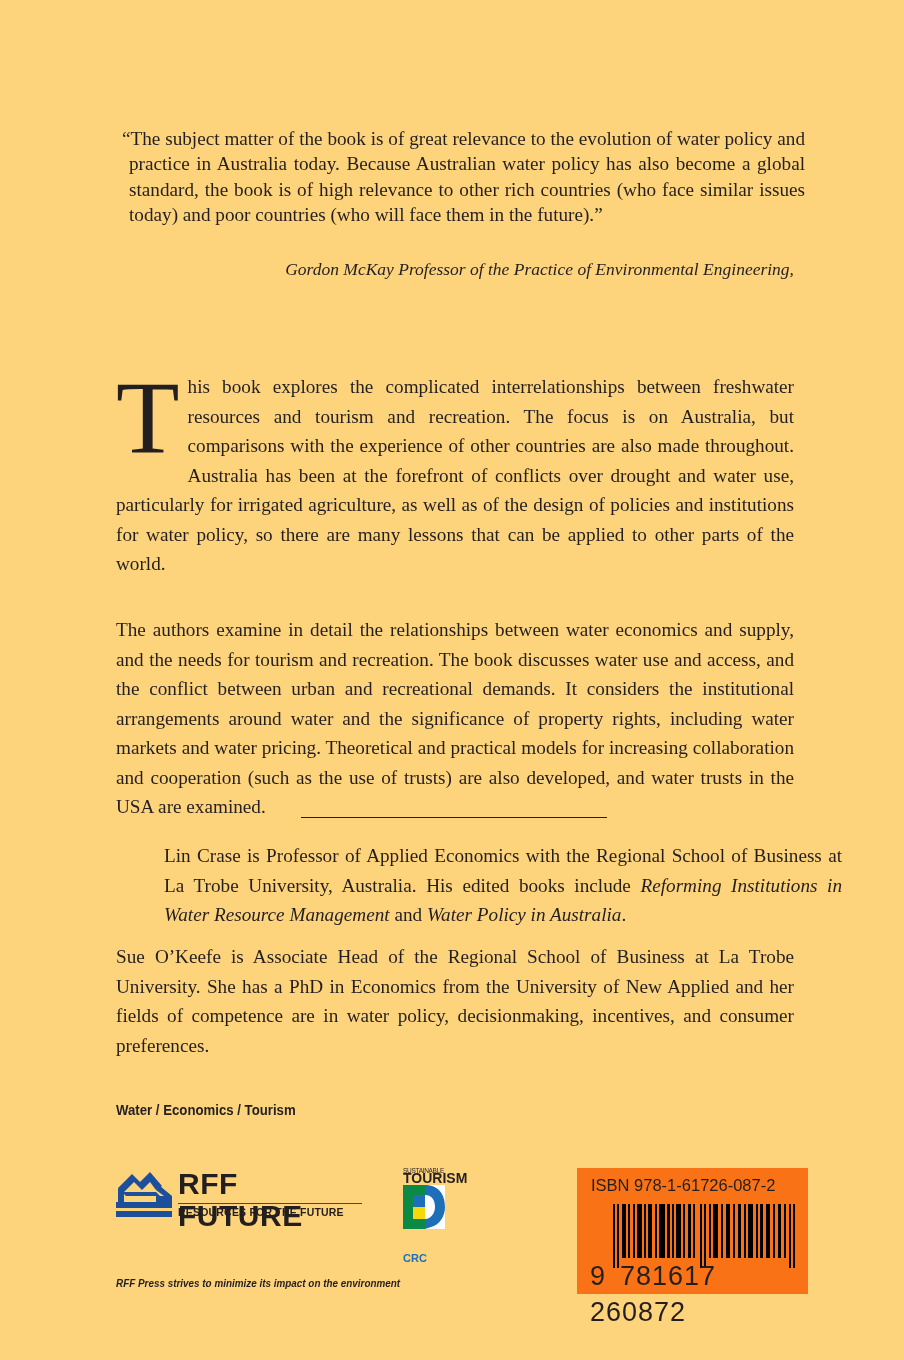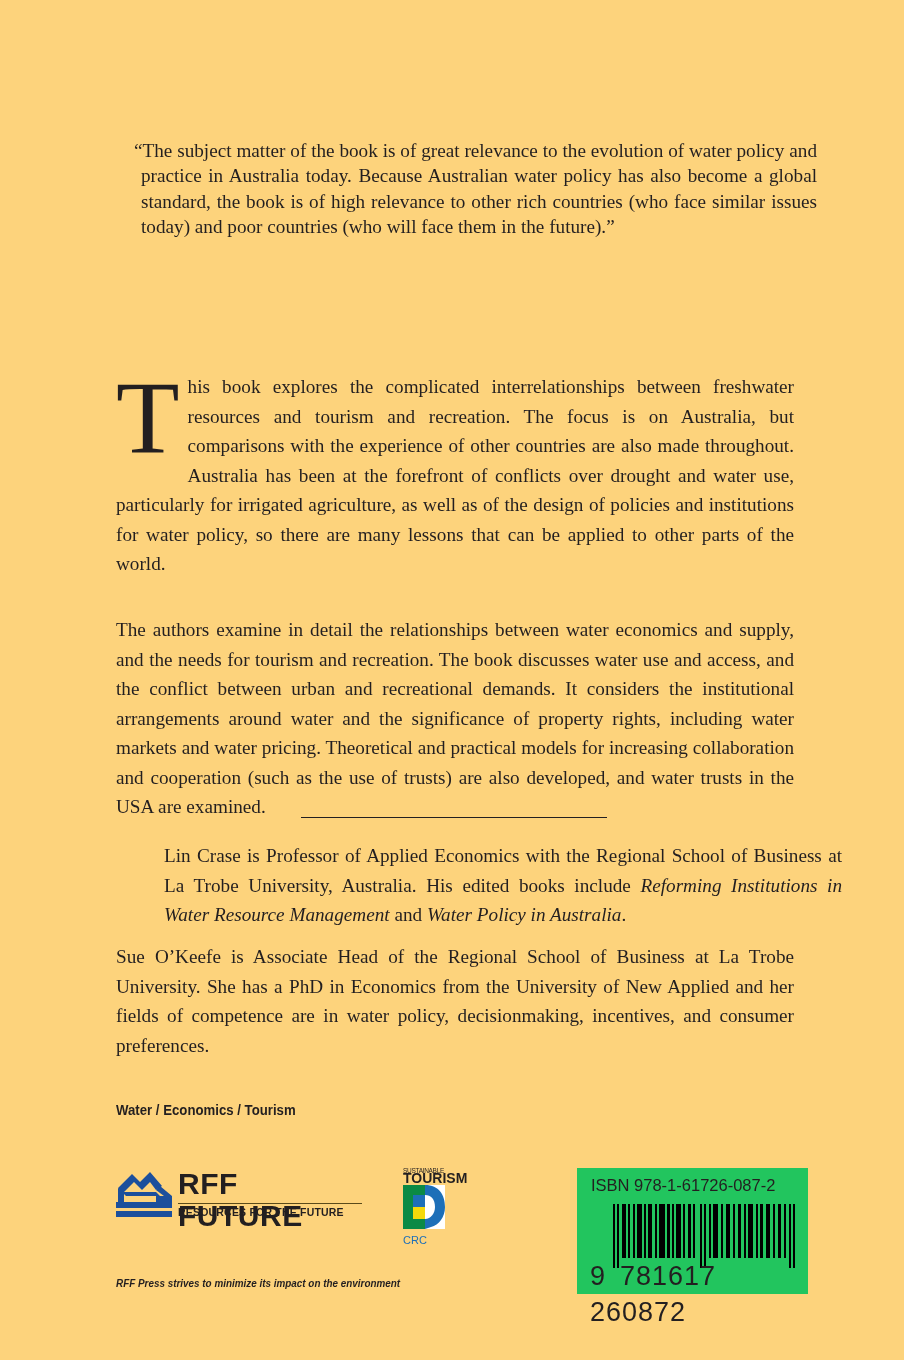--- a/index.html
+++ b/index.html
@@ -7,21 +7,21 @@
     width: 904px; height: 1360px; overflow: hidden;
     background: #fdd37c;
     font-family: "Liberation Serif", "DejaVu Serif", serif;
     color: #231f20;
     position: relative;
   }
   .quote {
     position: absolute; left: 118px; top: 122px; width: 676px;
     font-size: 19.2px; line-height: 25.4px;
     text-align: justify; text-indent: -7px; padding-left: 7px;
-    margin: 16px;
+    margin: 4px;
   }
   .attribution {
     position: absolute; right: 110px; top: 257px; width: 700px;
     text-align: right; font-style: italic;
     font-size: 17.5px; line-height: 25px; margin: 0;
   }
   .body-para {
     position: absolute; left: 116px; width: 678px;
     font-size: 19.2px; line-height: 29.5px; text-align: justify; margin: 0;
   }
@@ -63,24 +63,24 @@
     font-weight: bold; font-size: 10.5px; color: #231f20; letter-spacing: 0.2px;
     white-space: nowrap;
   }
   .crc-logo {
     position: absolute; left: 403px; top: 1167px; width: 46px; height: 80px;
     font-family: "Liberation Sans", "DejaVu Sans", sans-serif;
   }
   .crc-top1 { font-size: 6.5px; color: #231f20; line-height: 7px; letter-spacing: -0.3px; }
   .crc-top2 { font-size: 14px; font-weight: bold; color: #231f20; line-height: 9px; }
   .crc-mark { width: 42px; height: 44px; margin-top: 2px; }
-  .crc-text { font-size: 11px; font-weight: normal; color: #1d6fb8; line-height: 12px; margin-top: 1px; }
+  .crc-text { font-size: 11px; font-weight: bold; color: #1d6fb8; line-height: 12px; margin-top: 19px; }
   .isbn-box {
     position: absolute; left: 577px; top: 1168px; width: 231px; height: 126px;
-    background: #22c55e;
+    background: #f97316;
     font-family: "Liberation Sans", "DejaVu Sans", sans-serif;
   }
   .isbn-label {
     position: absolute; left: 14px; top: 8px; font-size: 16.5px; color: #231f20;
   }
   .barcode { position: absolute; left: 36px; top: 36px; width: 182px; height: 64px; }
   .isbn-digits {
     position: absolute; left: 13px; top: 90px; font-size: 27px; color: #231f20;
     letter-spacing: 1px; line-height: 36px;
   }
@@ -91,20 +91,21 @@
     font-style: italic; font-weight: bold; font-size: 11.5px; color: #231f20;
     transform: scaleX(0.86); transform-origin: left;
   }
 </style>
 </head>
 <body>
 
 <p class="quote">“The subject matter of the book is of great relevance to the evolution of water policy and practice in Australia today. Because Australian water policy has also become a global standard, the book is of high relevance to other rich countries (who face similar issues today) and poor countries (who will face them in the future).”</p>
 
 <div class="attribution">
+  <div>Gordon McKay Professor of the Practice of Environmental Engineering,</div>
 </div>
 
 <p class="body-para para1">
   <span class="dropcap">T</span><span>his book explores the complicated interrelationships between freshwater resources and tourism and recreation. The focus is on Australia, but comparisons with the experience of other countries are also made throughout. Australia has been at the forefront of conflicts over drought and water use, particularly for irrigated agriculture, as well as of the design of policies and institutions for water policy, so there are many lessons that can be applied to other parts of the world.</span>
 </p>
 
 <p class="body-para para2">The authors examine in detail the relationships between water economics and supply, and the needs for tourism and recreation. The book discusses water use and access, and the conflict between urban and recreational demands. It considers the institutional arrangements around water and the significance of property rights, including water markets and water pricing. Theoretical and practical models for increasing collaboration and cooperation (such as the use of trusts) are also developed, and water trusts in the USA are examined.</p>
 
 <div class="divider"></div>
 

